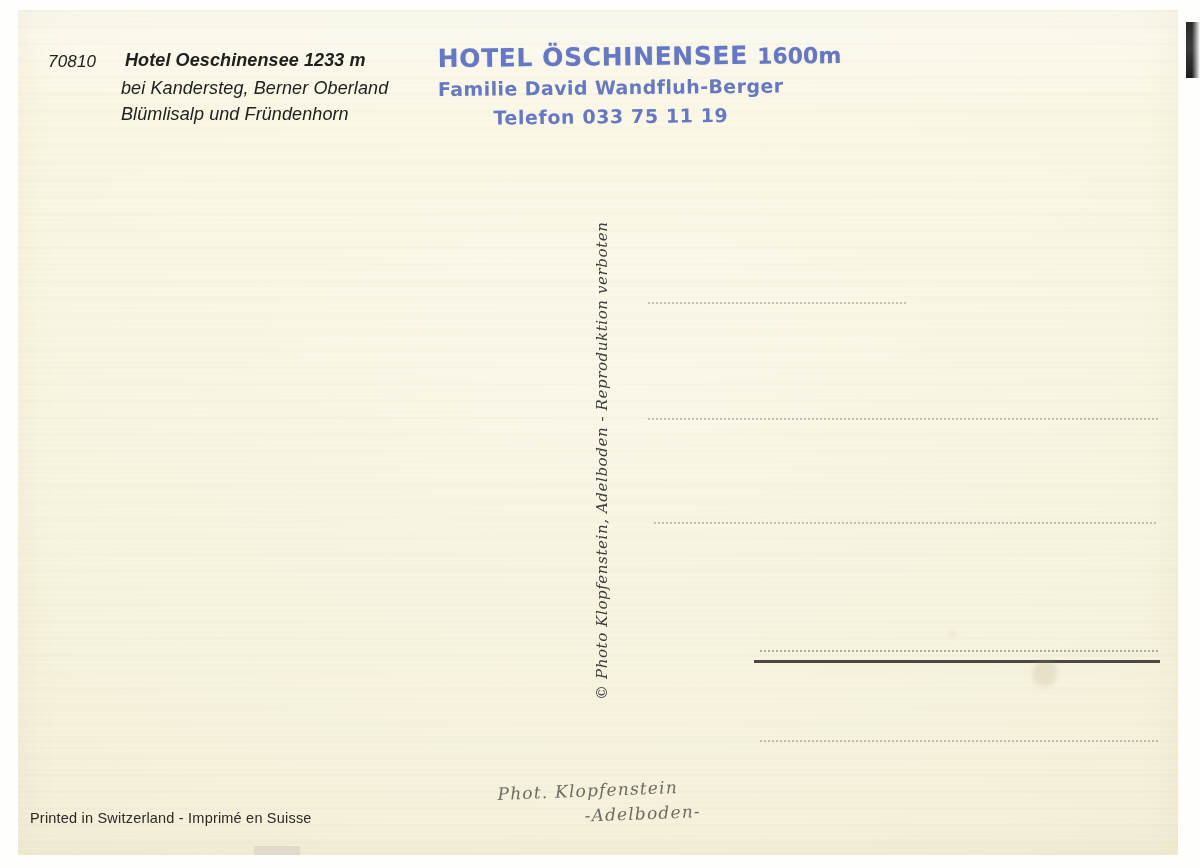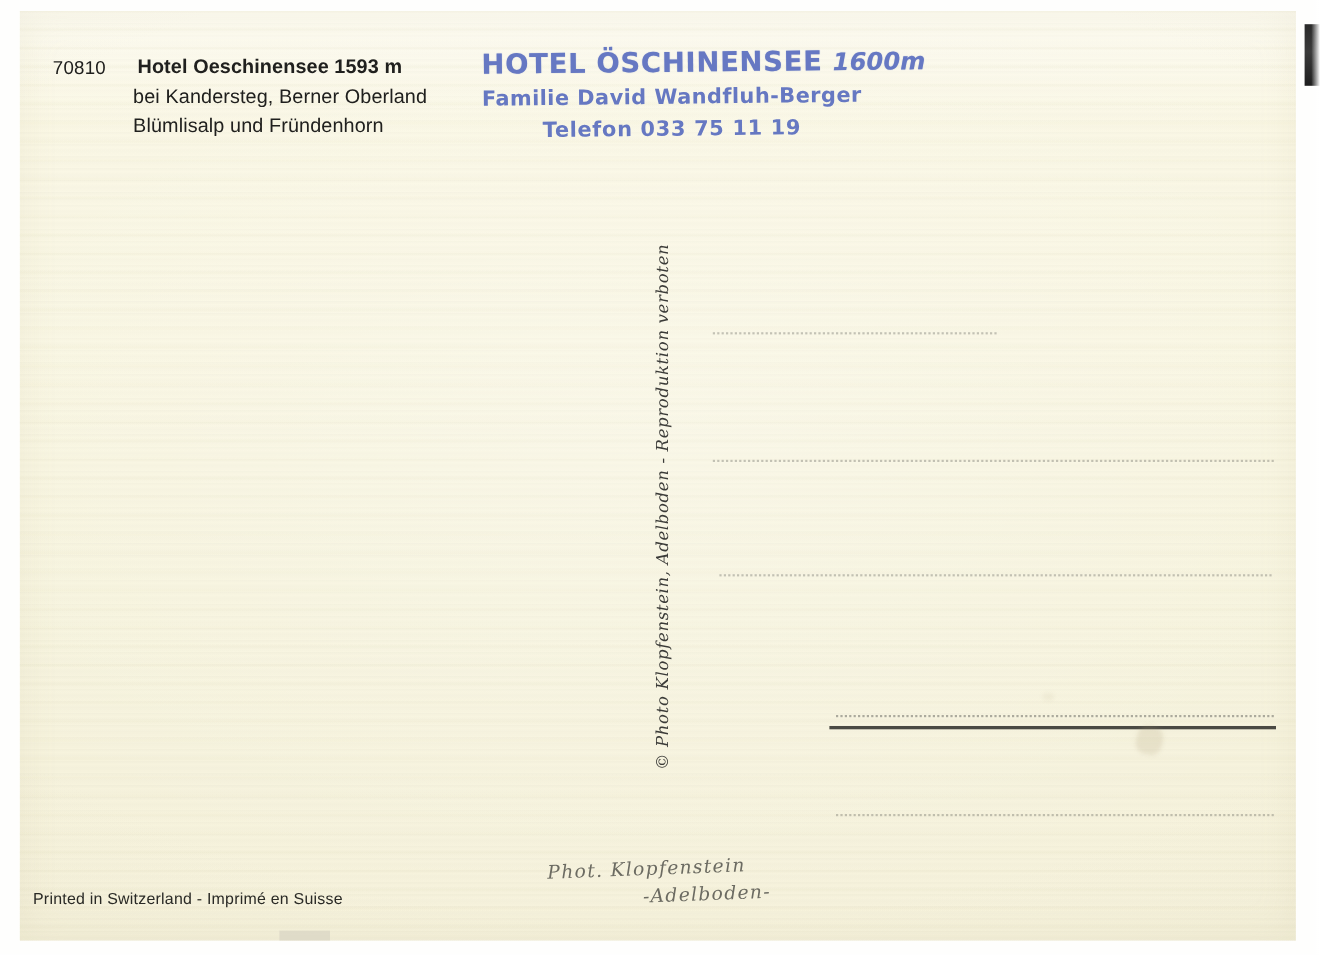--- a/index.html
+++ b/index.html
@@ -83,20 +83,21 @@
     height: 9px;
     background: #d9d5c4;
     opacity: .75;
   }
 
   
   .printed {
     position: absolute;
     color: #20201e;
     white-space: nowrap;
+    font-style: italic;
   }
   #ref-number {
     left: 30px;
     top: 42px;
     font-size: 17px;
     letter-spacing: .2px;
   }
   #title-line1 {
     left: 107px;
     top: 40px;
@@ -130,21 +131,20 @@
     font-family: "DejaVu Sans", sans-serif;
     font-size: 25px;
     font-weight: bold;
     letter-spacing: .6px;
     line-height: 1;
     text-shadow: 0 0 1px rgba(91,111,192,.5);
   }
   #stamp .l1 .small {
     font-size: 22px;
     letter-spacing: 0;
-    font-style: italic;
   }
   #stamp .l2 {
     margin-top: 9px;
     font-family: "DejaVu Sans", sans-serif;
     font-size: 19px;
     font-weight: bold;
     letter-spacing: .4px;
     line-height: 1;
   }
   #stamp .l3 {
@@ -224,21 +224,21 @@
 <body>
 
 <div id="scene">
 
   <div id="postcard">
     <div id="bands"></div>
     <div id="vignette"></div>
 
     <div class="printed" id="ref-number">70810</div>
 
-    <div class="printed" id="title-line1">Hotel Oeschinensee 1593 m</div>
+    <div class="printed" id="title-line1">Hotel Oeschinensee 1233 m</div>
 
     <div class="printed" id="title-line3">Blümlisalp und Fründenhorn</div>
 
     <div class="printed" id="title-line2">bei Kandersteg, Berner Oberland</div>
 
     <div id="stamp">
       <div class="l1">
         <span>HOTEL ÖSCHINENSEE</span>
         <span class="small">1600m</span>
       </div>

